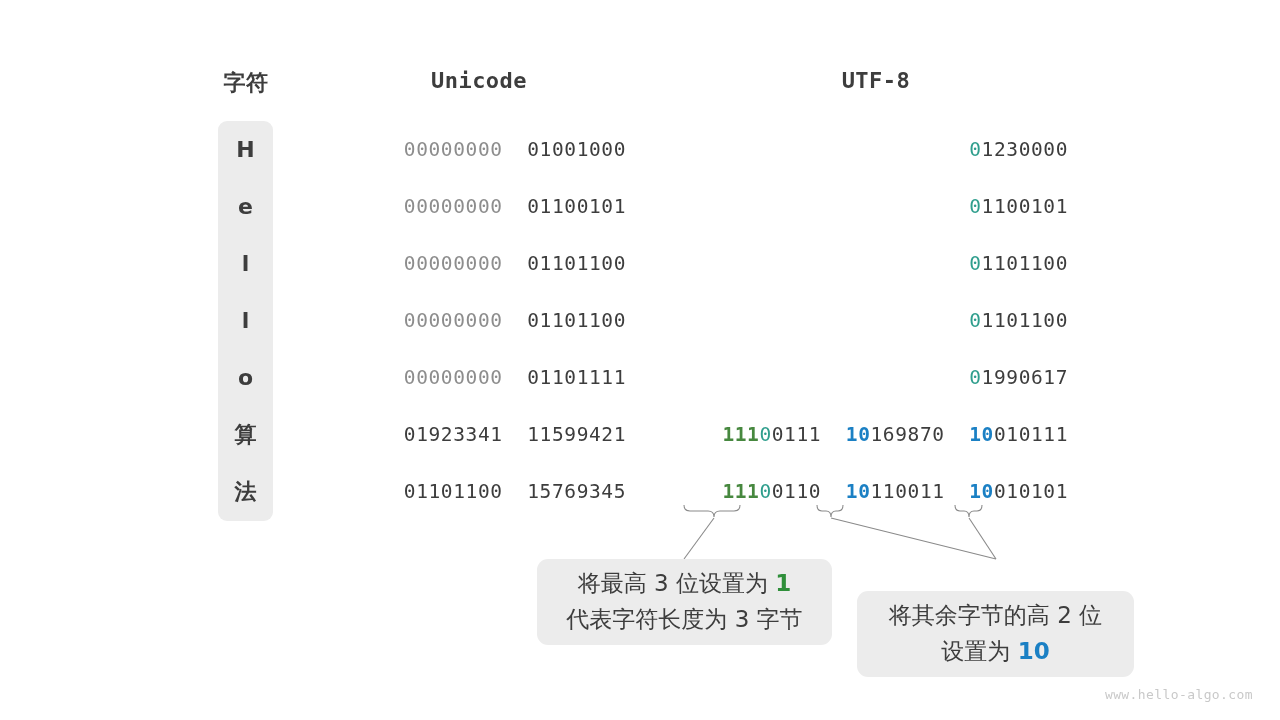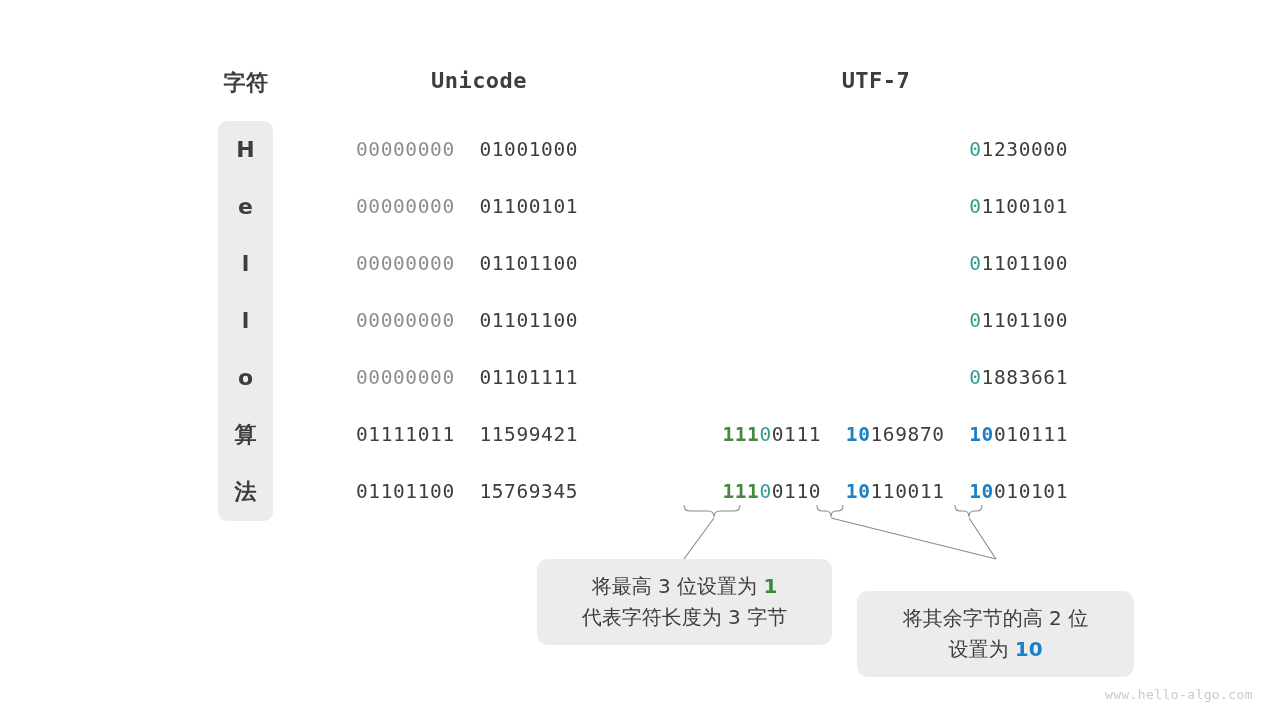--- a/index.html
+++ b/index.html
@@ -63,41 +63,41 @@
 
   
   .bin {
     position: absolute;
     font-family: "DejaVu Sans Mono", "Liberation Mono", monospace;
     font-size: 19.5px;
     letter-spacing: 0.6px;
     white-space: pre;
     color: #3d3d3d;
   }
-  .uni-row  { left: 356px; top: 0; width: 252px; text-align: left; }
+  .uni-row  { left: 374px; top: 0; width: 252px; text-align: right; }
   .utf8-row { left: 684px; top: 0; width: 384px; text-align: right; }
 
   .dim    { color: #8d8d8d; }
   .dark   { color: #3d3d3d; }
   .teal   { color: #2f9e8d; }
   .green  { color: #47883f; font-weight: bold; }
   .blue   { color: #1b80c4; font-weight: bold; }
 
   
   .callout {
     position: absolute;
     background: #ececec;
     border-radius: 11px;
     box-sizing: border-box;
     display: flex;
     flex-direction: column;
     align-items: center;
     justify-content: center;
     font-family: "DejaVu Sans", "Liberation Sans", sans-serif;
-    font-size: 20px;
+    font-size: 23px;
     color: #3d3d3d;
     line-height: 1.55;
   }
   .callout .ln { white-space: pre; }
   .callout-1 { left: 537px; top: 559px; width: 295px; height: 86px; }
   .callout-2 { left: 857px; top: 591px; width: 277px; height: 86px; }
   .hl-green { color: #2f8f3a; font-weight: bold; }
   .hl-blue  { color: #1b80c4; font-weight: bold; }
 
   
@@ -124,42 +124,42 @@
     stroke-width: 1.1;
   }
 </style>
 </head>
 <body>
 
 <div id="figure">
 
   <div class="col-head head-char">字符</div>
   <div class="col-head head-uni">Unicode</div>
-  <div class="col-head head-utf8">UTF-7</div>
+  <div class="col-head head-utf8">UTF-8</div>
 
   <div class="char-pill"></div>
 
   <div id="rows-host">
       <div class="char-cell" style="top: 121px;">H</div>
       <div class="bin uni-row" style="top: 138px;"><span class="dim">00000000</span><span>  </span><span class="dark">01001000</span></div>
       <div class="bin utf8-row" style="top: 138px;"><span class="teal">0</span><span class="dark">1230000</span></div>
       <div class="char-cell" style="top: 178px;">e</div>
       <div class="bin uni-row" style="top: 195px;"><span class="dim">00000000</span><span>  </span><span class="dark">01100101</span></div>
       <div class="bin utf8-row" style="top: 195px;"><span class="teal">0</span><span class="dark">1100101</span></div>
       <div class="char-cell" style="top: 235px;">l</div>
       <div class="bin uni-row" style="top: 252px;"><span class="dim">00000000</span><span>  </span><span class="dark">01101100</span></div>
       <div class="bin utf8-row" style="top: 252px;"><span class="teal">0</span><span class="dark">1101100</span></div>
       <div class="char-cell" style="top: 292px;">l</div>
       <div class="bin uni-row" style="top: 309px;"><span class="dim">00000000</span><span>  </span><span class="dark">01101100</span></div>
       <div class="bin utf8-row" style="top: 309px;"><span class="teal">0</span><span class="dark">1101100</span></div>
       <div class="char-cell" style="top: 349px;">o</div>
       <div class="bin uni-row" style="top: 366px;"><span class="dim">00000000</span><span>  </span><span class="dark">01101111</span></div>
-      <div class="bin utf8-row" style="top: 366px;"><span class="teal">0</span><span class="dark">1883661</span></div>
+      <div class="bin utf8-row" style="top: 366px;"><span class="teal">0</span><span class="dark">1990617</span></div>
       <div class="char-cell" style="top: 406px;">算</div>
-      <div class="bin uni-row" style="top: 423px;"><span class="dark">01111011</span><span>  </span><span class="dark">11599421</span></div>
+      <div class="bin uni-row" style="top: 423px;"><span class="dark">01923341</span><span>  </span><span class="dark">11599421</span></div>
       <div class="bin utf8-row" style="top: 423px;"><span class="green">111</span><span class="teal">0</span><span class="dark">0111</span><span>  </span><span class="blue">10</span><span class="dark">169870</span><span>  </span><span class="blue">10</span><span class="dark">010111</span></div>
       <div class="char-cell" style="top: 463px;">法</div>
       <div class="bin uni-row" style="top: 480px;"><span class="dark">01101100</span><span>  </span><span class="dark">15769345</span></div>
       <div class="bin utf8-row" style="top: 480px;"><span class="green">111</span><span class="teal">0</span><span class="dark">0110</span><span>  </span><span class="blue">10</span><span class="dark">110011</span><span>  </span><span class="blue">10</span><span class="dark">010101</span></div>
     </div>
 
   <svg class="connectors" viewBox="0 0 1280 720">
 
     <path d="M684,505 Q684,511 690,511 L708,511 Q714,511 714,517 Q714,511 720,511 L734,511 Q740,511 740,505"></path>
 

